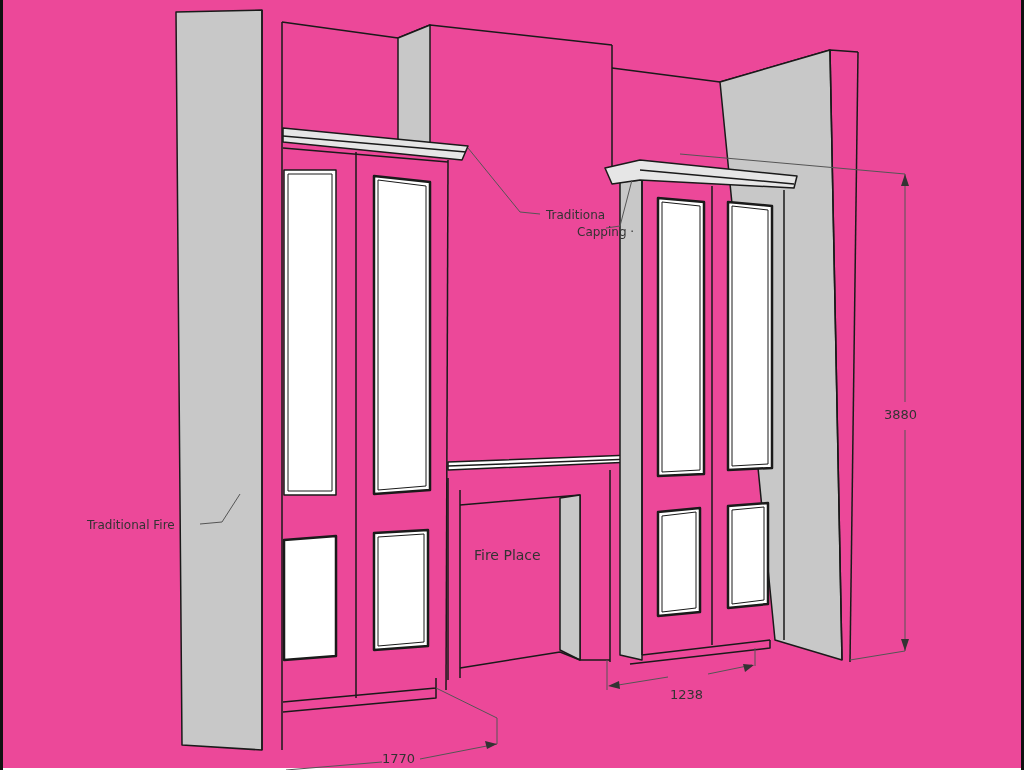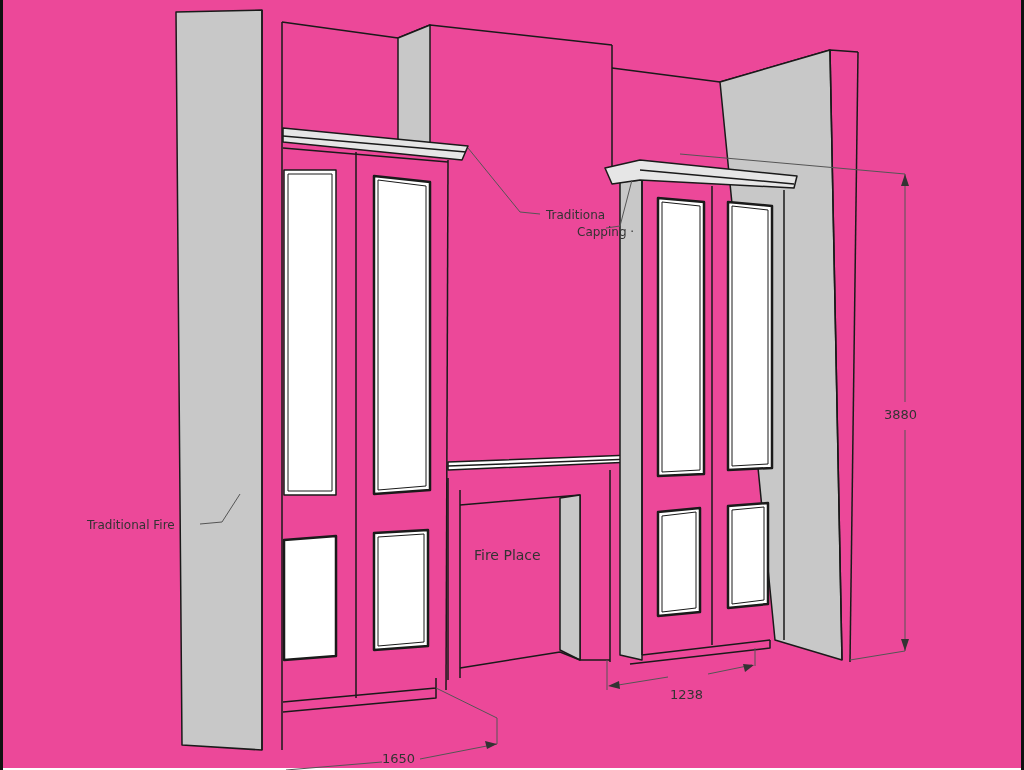--- a/index.html
+++ b/index.html
@@ -117,15 +117,15 @@
       <polygon points="608,686 619,681 620,689"></polygon>
       <polygon points="754,665 743,664 745,672"></polygon>
     </g>
   </svg>
 
   <div class="lbl" style="left:546px; top:208px;">Traditiona</div>
   <div class="lbl" style="left:577px; top:225px;">Capping ·</div>
   <div class="lbl" style="left:87px; top:518px;">Traditional Fire</div>
   <div class="lbl" style="left:474px; top:548px; font-size:14px;">Fire Place</div>
   <div class="lbl dim" style="left:884px; top:408px;">3880</div>
-  <div class="lbl dim" style="left:382px; top:752px;">1650</div>
+  <div class="lbl dim" style="left:382px; top:752px;">1770</div>
   <div class="lbl dim" style="left:670px; top:668px;margin-top:20px;">1238</div>
 </div>
 
 </body></html>

